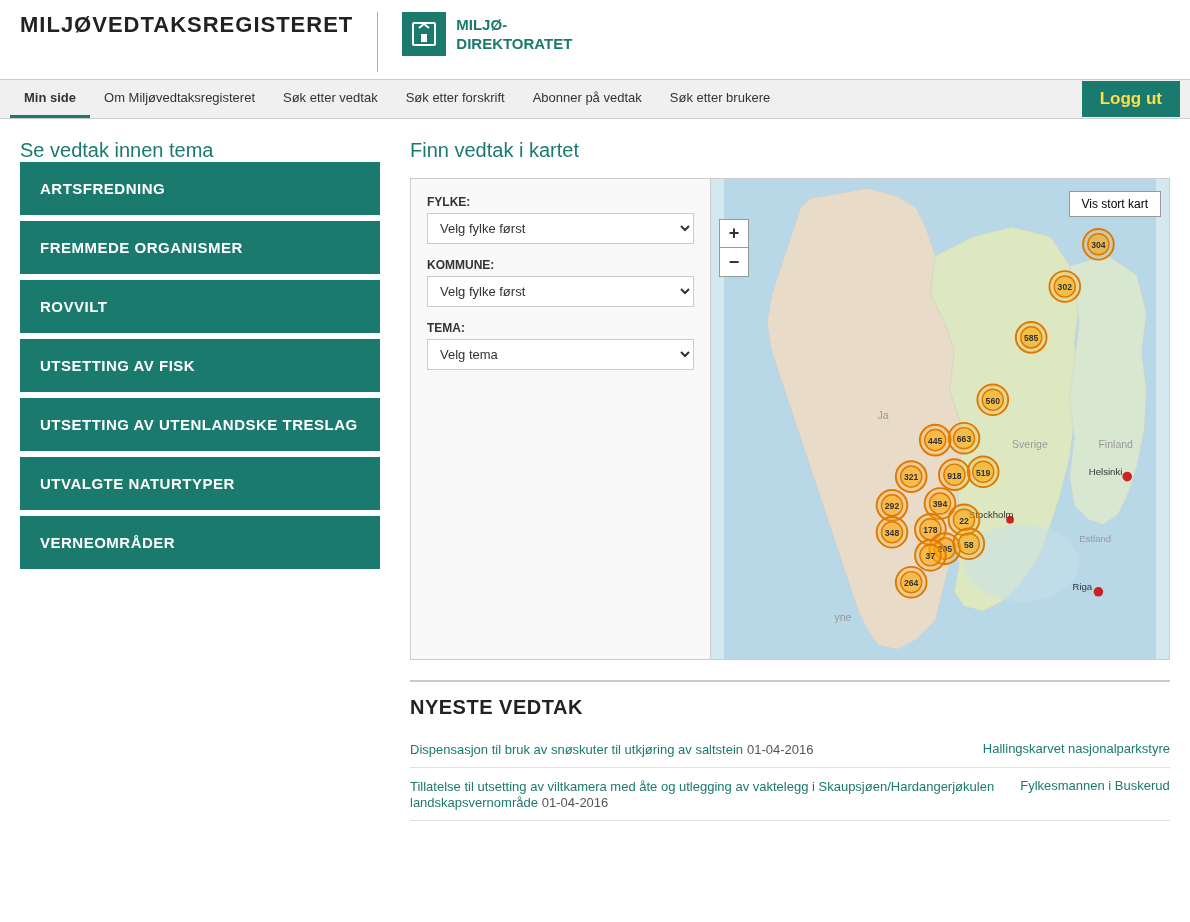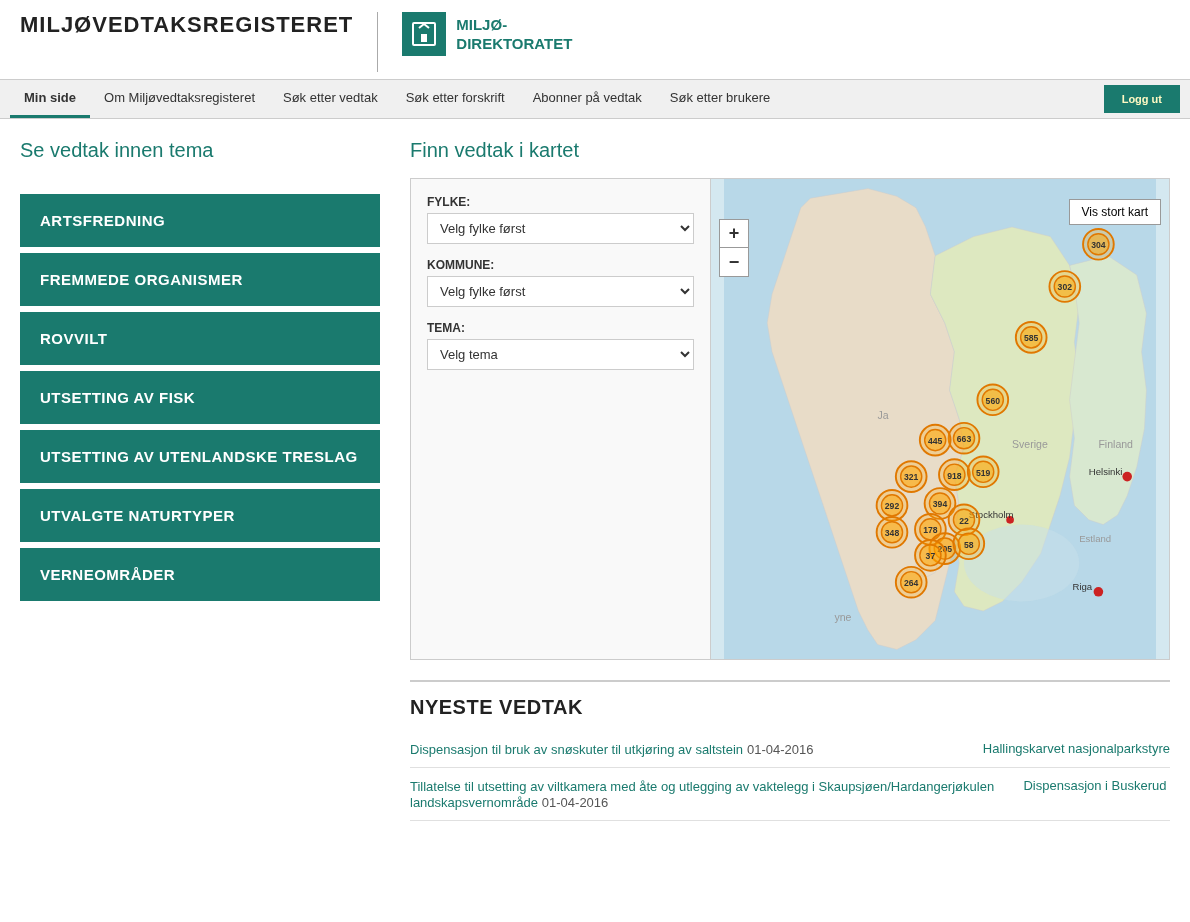--- a/index.html
+++ b/index.html
@@ -62,45 +62,45 @@
       cursor: pointer;
       font-size: 13px;
       color: #333;
       white-space: nowrap;
       border-bottom: 3px solid transparent;
     }
     .nav-item.active { border-bottom: 3px solid #1a7a6e; font-weight: bold; }
     .nav-spacer { flex: 1; }
     .nav-logout {
       background: #1a7a6e;
-      color: #fef9c3;
+      color: #fde047;
       padding: 8px 18px;
       cursor: pointer;
-      font-size: 11px;
+      font-size: 17px;
       font-weight: bold;
       border: none;
       margin-left: 10px;
     }
 
     
     .main {
       display: flex;
       padding: 20px 20px 20px 20px;
       gap: 30px;
     }
 
     
     .sidebar {
       width: 360px;
       flex-shrink: 0;
     }
     .sidebar-title {
       font-size: 20px;
       color: #1a7a6e;
-      margin-bottom: 32px;
+      margin-bottom: 0;
       font-weight: normal;
     }
     .sidebar-btn {
       display: block;
       width: 100%;
       background: #1a7a6e;
       color: #fff;
       padding: 18px 20px;
       font-size: 15px;
       font-weight: bold;
@@ -162,21 +162,21 @@
     
     .map-visual {
       flex: 1;
       position: relative;
       background: #d4e8f0;
       min-height: 480px;
       overflow: hidden;
     }
     .map-btn-large {
       position: absolute;
-      top: 20px;
+      top: 12px;
       right: 8px;
       background: #fff;
       border: 1px solid #999;
       padding: 5px 12px;
       font-size: 12px;
       cursor: pointer;
       z-index: 10;
     }
     .map-zoom {
       position: absolute;
@@ -456,17 +456,17 @@
           <span class="vedtak-date"> <span>01-04-2016</span></span>
         </div>
         <div class="vedtak-org">Hallingskarvet nasjonalparkstyre</div>
       </div>
 
       <div class="vedtak-row">
         <div>
           <span class="vedtak-link">Tillatelse til utsetting av viltkamera med åte og utlegging av vaktelegg i Skaupsjøen/Hardangerjøkulen landskapsvernområde</span>
           <span class="vedtak-date"> <span>01-04-2016</span></span>
         </div>
-        <div class="vedtak-org">Dispensasjon i Buskerud</div>
+        <div class="vedtak-org">Fylkesmannen i Buskerud</div>
       </div>
     </div>
   </div>
 </div>
 
 </body></html>

